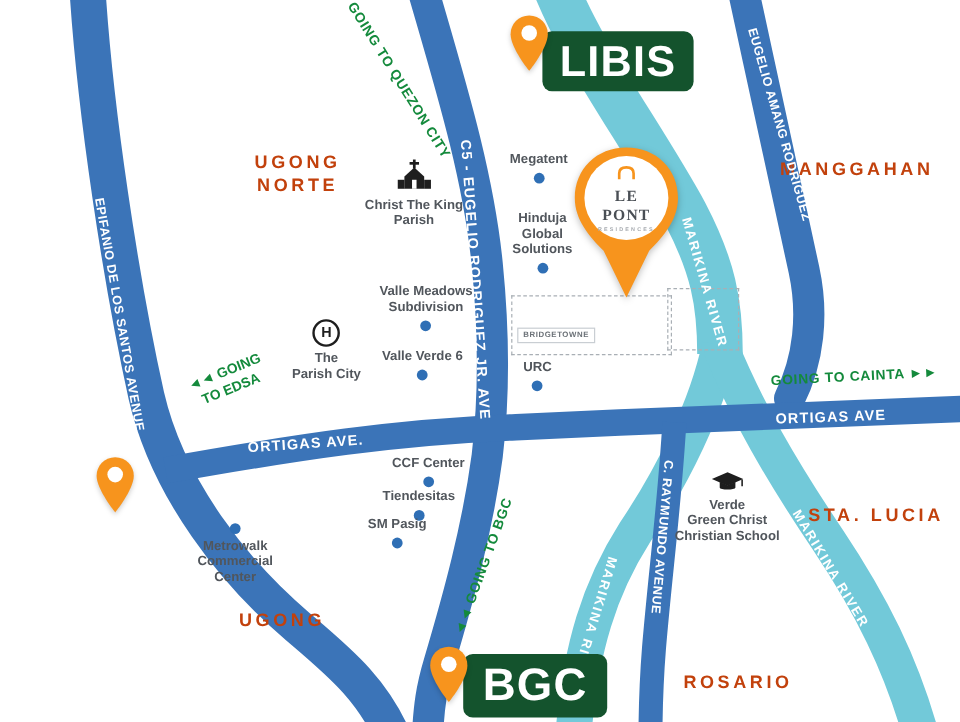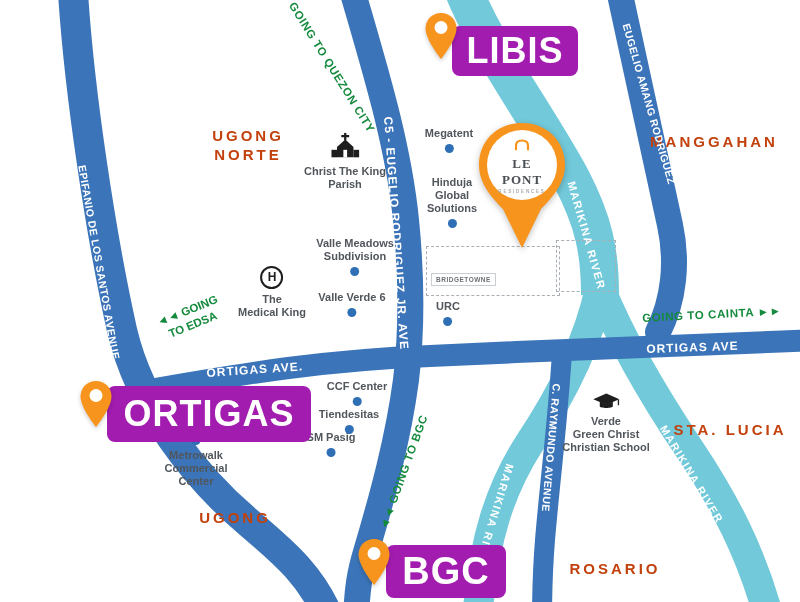--- a/index.html
+++ b/index.html
@@ -24,21 +24,21 @@
   .poi .dot{width:9px;height:9px;border-radius:50%;background:#2f6fb5;margin-top:4px;}
   .poi .dot.top{margin:0 0 4px 0;}
   .poi .icn{margin-bottom:3px;}
   .hosp{width:19px;height:19px;border-radius:50%;border:2.5px solid #1e1e1e;color:#1e1e1e;font-size:12px;
        font-weight:bold;display:flex;align-items:center;justify-content:center;margin-bottom:4px;background:#fff;}
   
   .dashed{position:absolute;border:1.5px dashed #a9afb5;z-index:1;}
   .bt-label{position:absolute;background:#fff;border:1px solid #c9ced3;color:#6b7177;font-size:6.5px;
        font-weight:bold;letter-spacing:0.5px;padding:2px 4px;z-index:2;}
   
-  .bigbox{position:absolute;background:#a21caf;border-radius:8px;display:flex;align-items:center;
+  .bigbox{position:absolute;background:#14532d;border-radius:8px;display:flex;align-items:center;
        justify-content:center;color:#fff;font-weight:bold;letter-spacing:1px;z-index:4;}
   .pin{position:absolute;z-index:5;filter:drop-shadow(0 2px 2px rgba(0,0,0,0.2));}
   .lepont{position:absolute;z-index:5;filter:drop-shadow(0 2px 3px rgba(0,0,0,0.25));}
   .lepont-inner{position:absolute;left:50%;top:45px;transform:translate(-50%,-50%);text-align:center;}
   .lepont-name{font-family:"Liberation Serif","DejaVu Serif",serif;font-size:13px;font-weight:bold;
        letter-spacing:1px;color:#4a4f55;margin-top:1px;}
   .lepont-sub{font-size:4.5px;letter-spacing:1.8px;color:#a7abb0;margin-top:1px;font-weight:bold;}
 </style>
 </head>
 <body>
@@ -123,21 +123,21 @@
 
   <div class="poi" style="left:355px;top:237px">
     <span>Valle Meadows</span>
     <span>Subdivision</span>
     <span class="dot"></span>
   </div>
 
   <div class="poi" style="left:272px;top:266px">
     <span class="hosp">H</span>
     <span>The</span>
-    <span>Medical King</span>
+    <span>Parish City</span>
   </div>
 
   <div class="poi" style="left:352px;top:291px">
     <span>Valle Verde 6</span>
     <span class="dot"></span>
   </div>
 
   <div class="poi" style="left:448px;top:300px">
     <span>URC</span>
     <span class="dot"></span>
@@ -175,21 +175,20 @@
     <span>Green Christ</span>
     <span>Christian School</span>
   </div>
 
   <div class="bigbox" style="left:452px;top:26px;width:126px;height:50px;font-size:36px">LIBIS</div>
   <svg class="pin" style="left:424px;top:12px" width="34" height="48" viewBox="0 0 34 48">
     <path d="M17,1 C8,1 1.5,8 1.5,16.5 C1.5,28 17,47 17,47 C17,47 32.5,28 32.5,16.5 C32.5,8 26,1 17,1 Z" fill="#f7941d"></path>
     <circle cx="17" cy="15.5" r="6.5" fill="#ffffff"></circle>
   </svg>
 
-  <div class="bigbox" style="left:107px;top:386px;width:204px;height:56px;font-size:36px">ORTIGAS</div>
   <svg class="pin" style="left:79px;top:380px" width="34" height="48" viewBox="0 0 34 48">
     <path d="M17,1 C8,1 1.5,8 1.5,16.5 C1.5,28 17,47 17,47 C17,47 32.5,28 32.5,16.5 C32.5,8 26,1 17,1 Z" fill="#f7941d"></path>
     <circle cx="17" cy="15.5" r="6.5" fill="#ffffff"></circle>
   </svg>
 
   <div class="bigbox" style="left:386px;top:545px;width:120px;height:53px;font-size:38px">BGC</div>
   <svg class="pin" style="left:357px;top:538px" width="34" height="48" viewBox="0 0 34 48">
     <path d="M17,1 C8,1 1.5,8 1.5,16.5 C1.5,28 17,47 17,47 C17,47 32.5,28 32.5,16.5 C32.5,8 26,1 17,1 Z" fill="#f7941d"></path>
     <circle cx="17" cy="15.5" r="6.5" fill="#ffffff"></circle>
   </svg>

